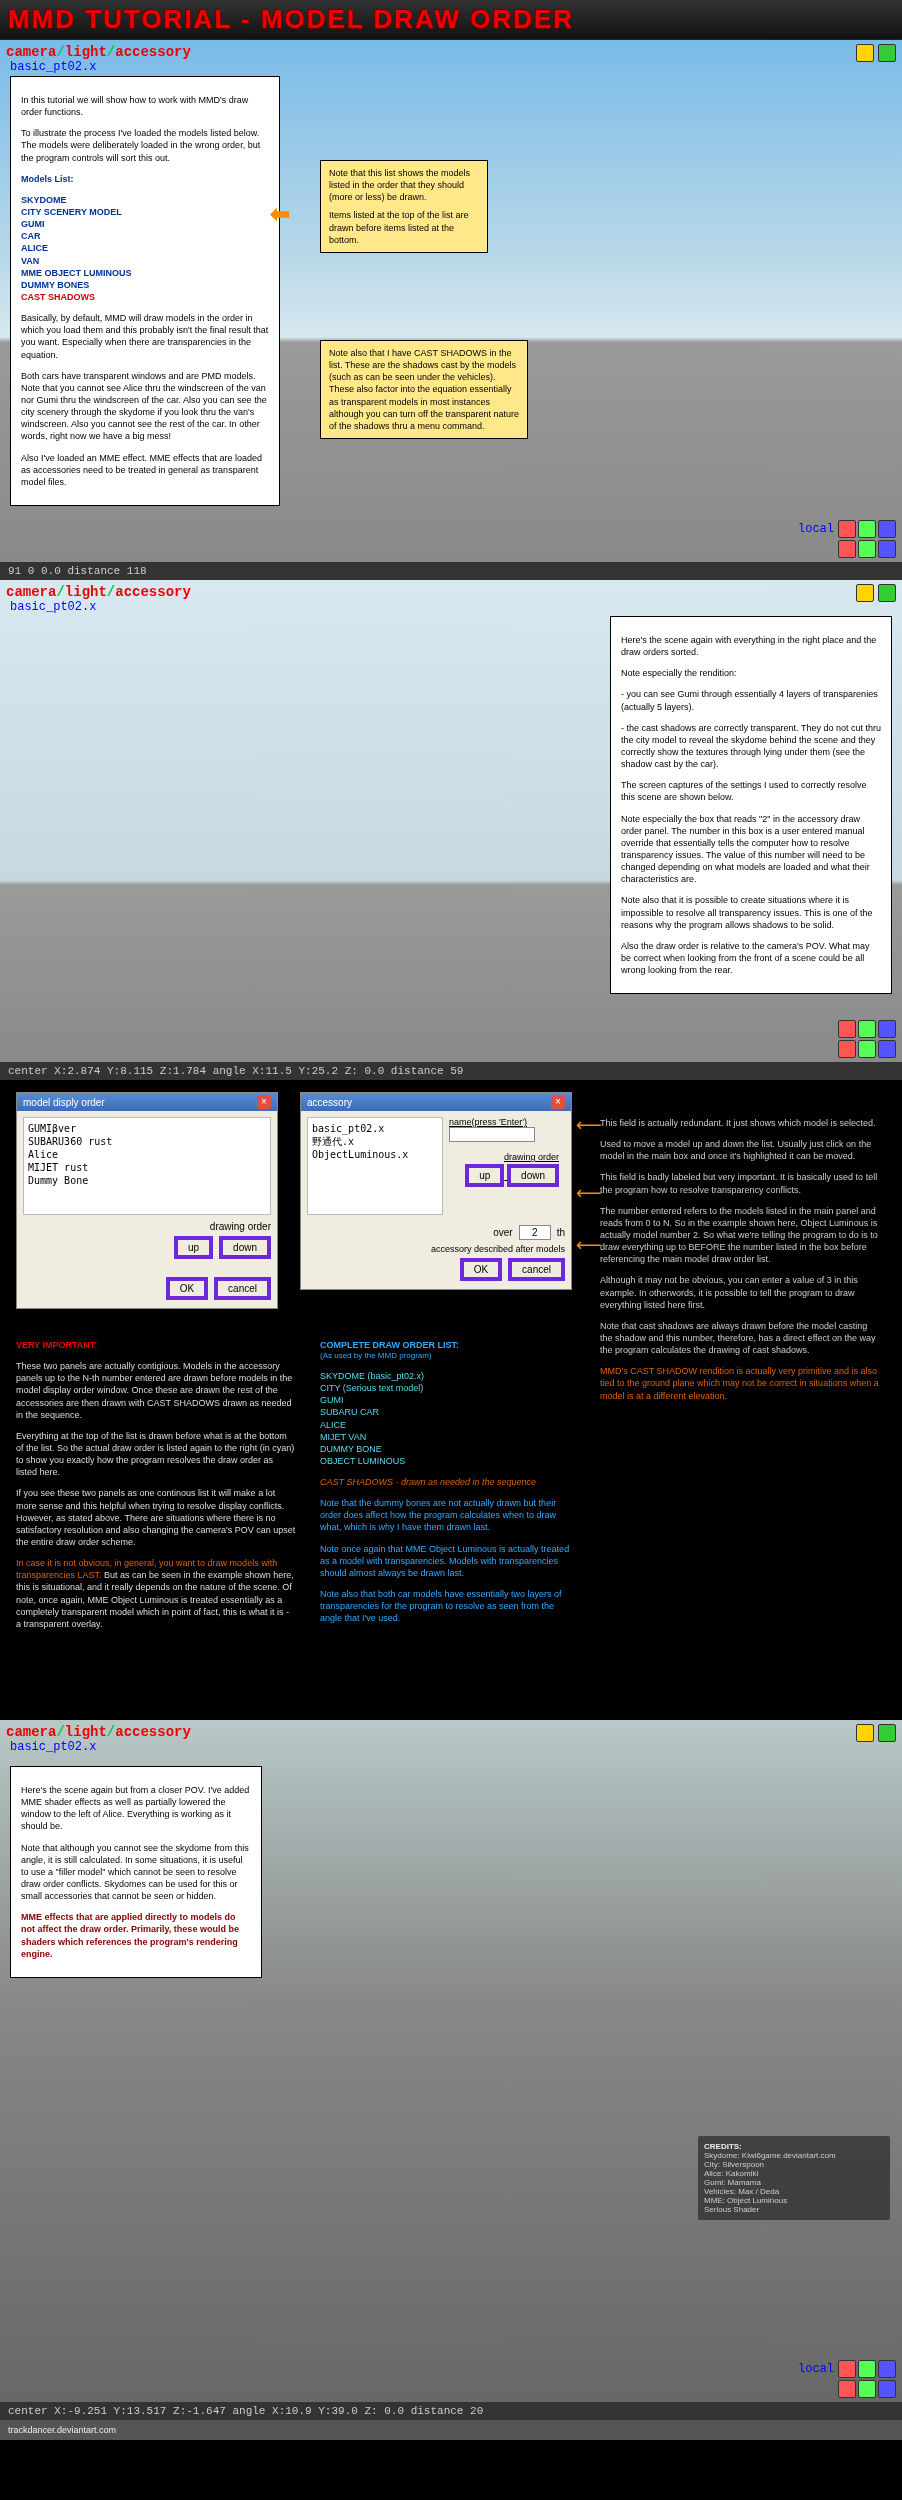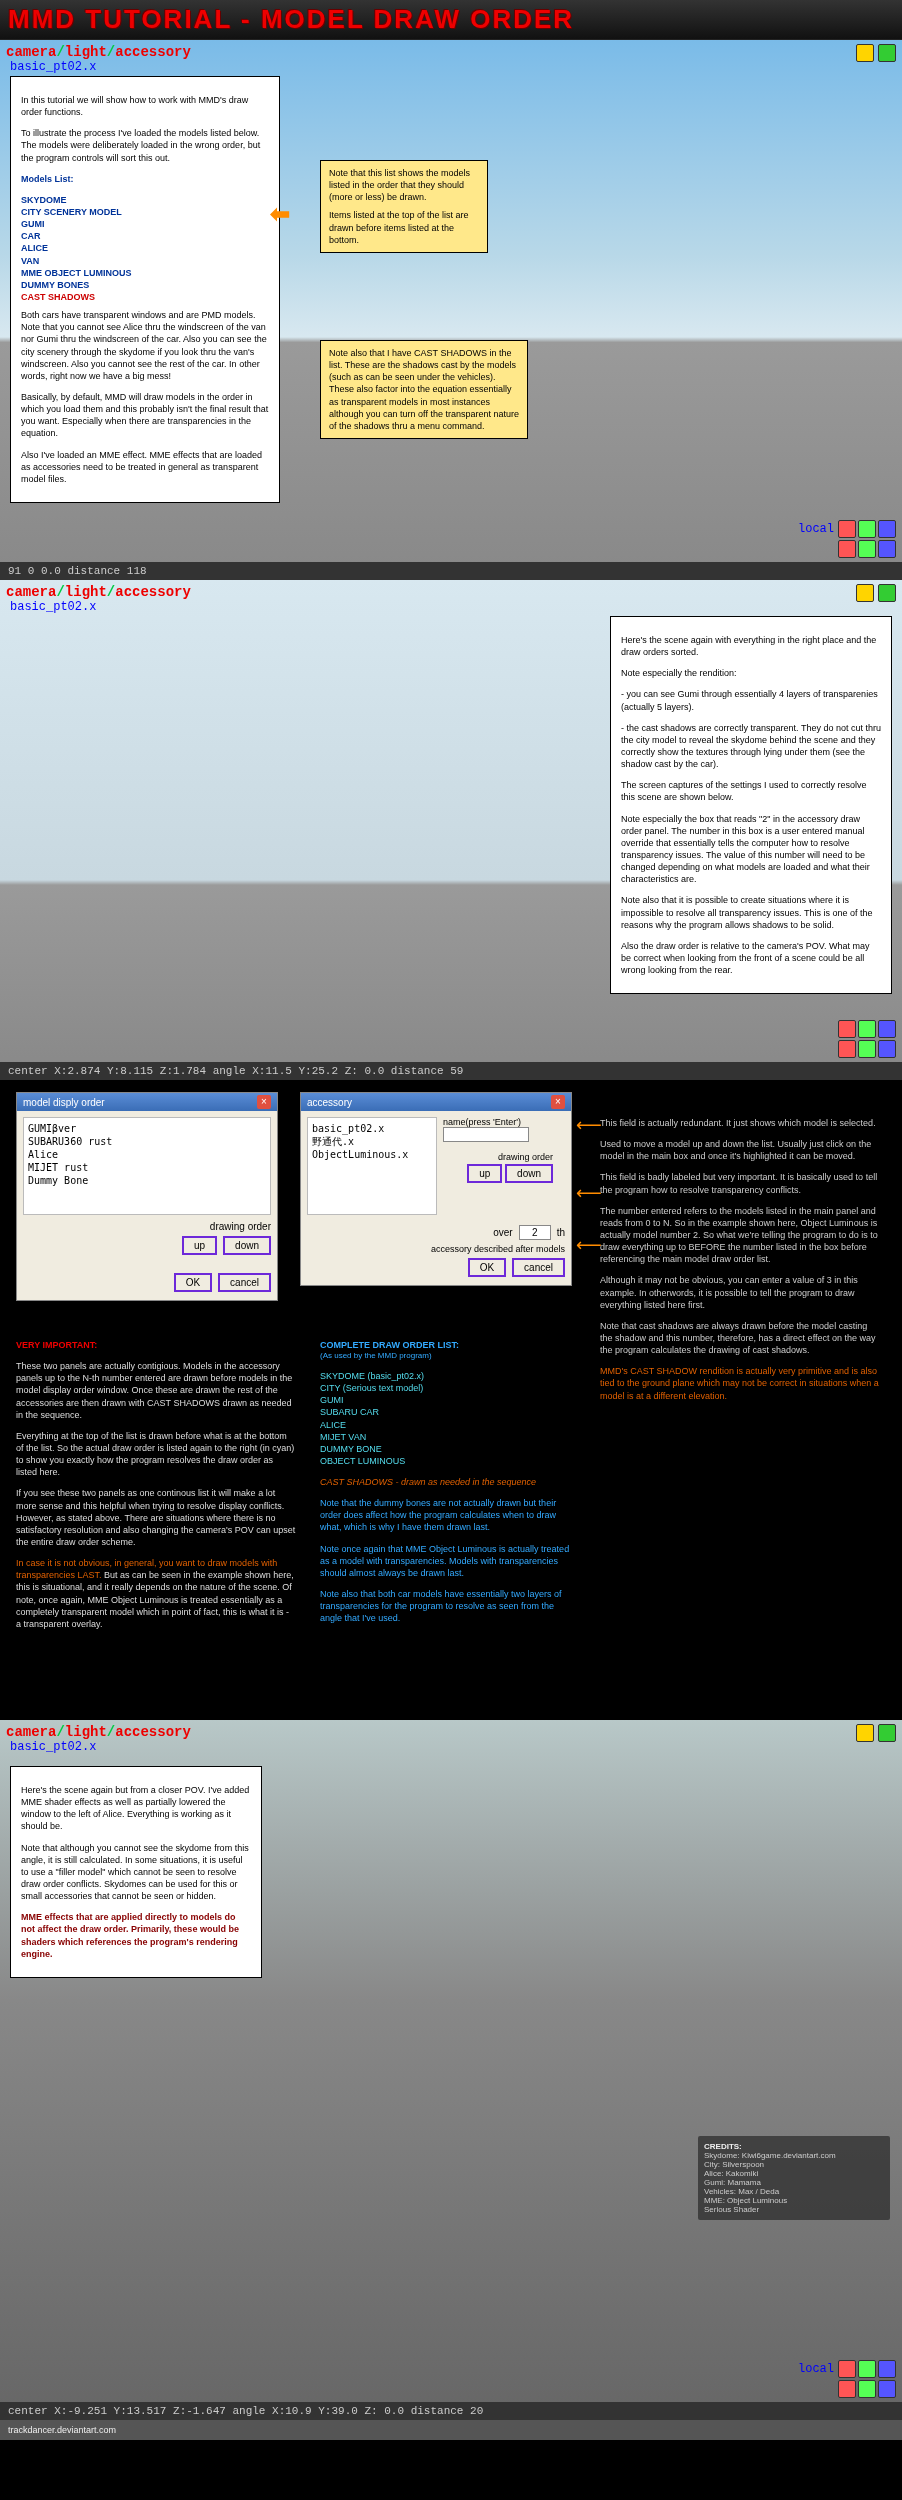--- a/index.html
+++ b/index.html
@@ -27,21 +27,21 @@
   .ic { width:16px; height:16px; border:1px solid #333; border-radius:2px; }
   .local-lbl { font-family:'Courier New',monospace; color:#00f; font-size:12px; margin-right:4px; align-self:center; }
   .arrow { position:absolute; font-size:24px; color:#ff8c00; font-weight:bold; }
   .arrow-thin { position:absolute; font-size:18px; color:#ff8c00; }
   
   .winbox { position:absolute; background:#f0ece0; border:1px solid #888; font-size:10px; }
   .winhead { background:linear-gradient(#5a8dd6,#3a6db6); color:#fff; padding:2px 6px; font-size:10px; display:flex; justify-content:space-between; align-items:center; }
   .winhead .close { width:14px; height:14px; background:#e05040; color:#fff; text-align:center; line-height:14px; font-size:10px; border-radius:2px; }
   .winbody { background:#fff; margin:6px; border:1px solid #bbb; padding:4px; height:88px; overflow:hidden; font-family:'MS Gothic',monospace; font-size:10px; line-height:1.3; }
   .winrow { margin:4px 6px; display:flex; gap:6px; align-items:center; }
-  .btn { background:#f0ece0; border:2px solid #6d28d9; padding:2px 10px; font-size:10px; }
+  .btn { background:#f0ece0; border:4px solid #6d28d9; padding:2px 10px; font-size:10px; }
   .panel3 .textcol { position:absolute; font-size:9px; line-height:1.35; }
   .col-a { left:16px; top:250px; width:280px; color:#ddd; }
   .col-b { left:320px; top:250px; width:250px; color:#7ce; }
   .col-c { left:600px; top:70px; width:280px; color:#ccc; }
   .col-a .vimp { color:#e00; font-weight:bold; }
   .col-a .darkorange { color:#e06000; }
   .col-b .bhead { color:#3af; font-weight:bold; }
   .col-b .cyan { color:#5de; }
   .col-b .bluetxt { color:#3af; }
   .col-b .orange { color:#e06000; font-style:italic; }
@@ -74,22 +74,22 @@
       <div>SKYDOME</div>
       <div>CITY SCENERY MODEL</div>
       <div>GUMI</div>
       <div>CAR</div>
       <div>ALICE</div>
       <div>VAN</div>
       <div>MME OBJECT LUMINOUS</div>
       <div>DUMMY BONES</div>
     </div>
     <div class="redbold">CAST SHADOWS</div>
+    <p>Basically, by default, MMD will draw models in the order in which you load them and this probably isn't the final result that you want. Especially when there are transparencies in the equation.</p>
     <p style="margin-top:6px;">Both cars have transparent windows and are PMD models. Note that you cannot see Alice thru the windscreen of the van nor Gumi thru the windscreen of the car. Also you can see the city scenery through the skydome if you look thru the van's windscreen. Also you cannot see the rest of the car. In other words, right now we have a big mess!</p>
-    <p>Basically, by default, MMD will draw models in the order in which you load them and this probably isn't the final result that you want. Especially when there are transparencies in the equation.</p>
     <p>Also I've loaded an MME effect. MME effects that are loaded as accessories need to be treated in general as transparent model files.</p>
   </div>
 
   <div class="arrow" style="left:270px; top:160px;">⬅</div>
 
   <div class="yellowbox" style="left:320px; top:120px; width:150px;">
     <p style="margin:0 0 6px 0;">Note that this list shows the models listed in the order that they should (more or less) be drawn.</p>
     <p style="margin:0;">Items listed at the top of the list are drawn before items listed at the bottom.</p>
   </div>
 
@@ -183,21 +183,21 @@
     <div class="winhead">
         <span>accessory</span>
         <span class="close">×</span>
       </div>
     <div style="display:flex;">
       <div class="winbody" style="flex:1;">
         <div>basic_pt02.x</div>
         <div>野通代.x</div>
         <div>ObjectLuminous.x</div>
       </div>
-      <div style="width:110px; padding:6px 18px 0 0;">
+      <div style="width:110px; padding:6px 12px 0 0;text-decoration:underline;">
         <div style="font-size:9px;">name(press 'Enter')</div>
         <input class="input-sm" style="">
         <div style="margin-top:10px; text-align:right; font-size:9px;">drawing order</div>
         <div style="text-align:right; margin-top:2px;">
           <button class="btn">up</button>
           <button class="btn">down</button>
         </div>
       </div>
     </div>
     <div class="winrow" style="justify-content:flex-end;">

